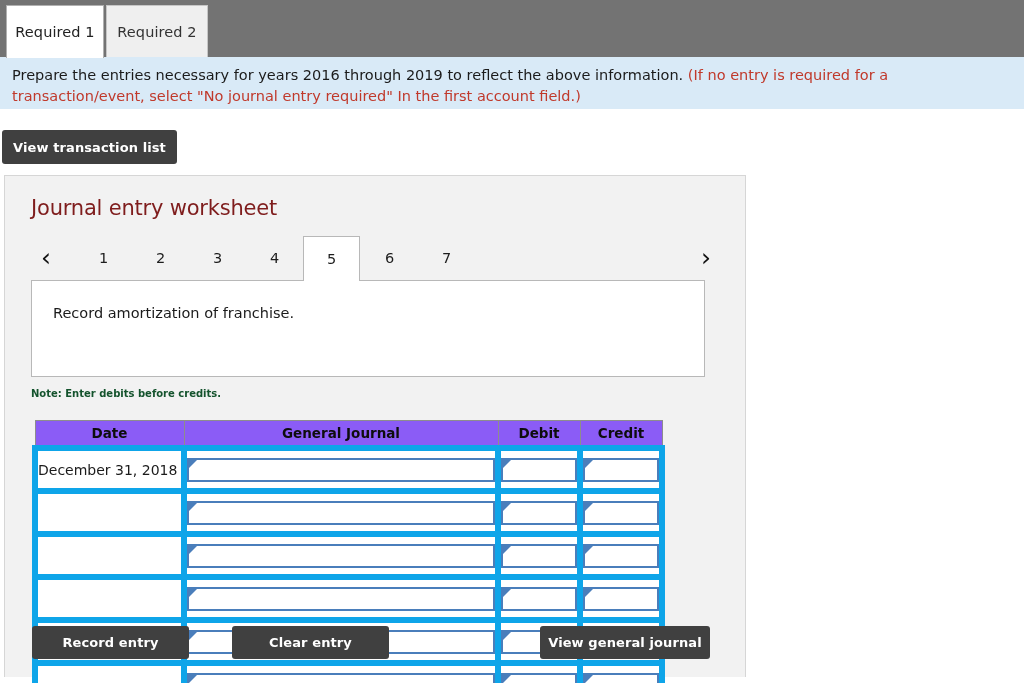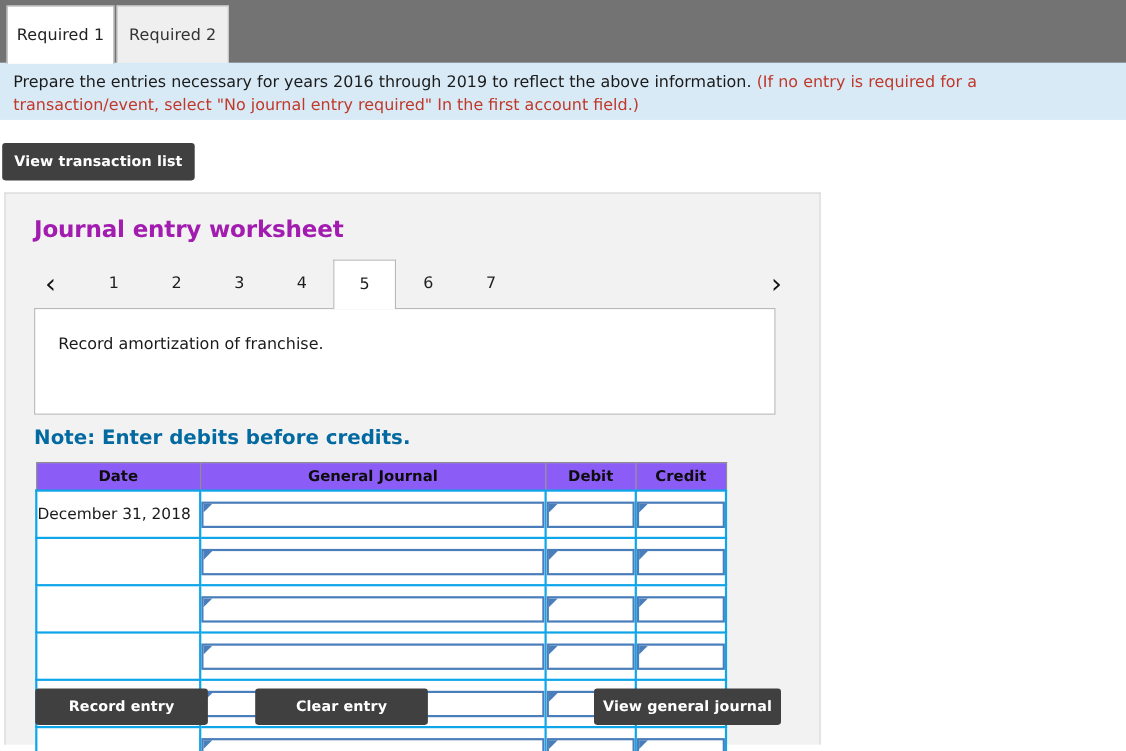--- a/index.html
+++ b/index.html
@@ -84,22 +84,22 @@
     left: 4px; top: 175px;
     width: 742px; height: 502px;
     background: #f2f2f2;
     border: 1px solid #d6d6d6;
     border-bottom: none;
   }
   .worksheet-title {
     position: absolute;
     left: 26px; top: 20px;
     font-size: 21px;
-    font-weight: bold;
-    color: #a21caf;
+    font-weight: normal;
+    color: #7f1d1d;
     letter-spacing: -.2px;
   }
 
   
   .pager {
     position: absolute;
     left: 26px; top: 60px;
     width: 690px; height: 44px;
   }
   .chev {
@@ -137,43 +137,43 @@
   }
   .prompt-text {
     position: absolute;
     left: 21px; top: 24px;
     font-size: 14.5px;
     color: #1b1b1b;
   }
   .note-text {
     position: absolute;
     left: 26px; top: 212px;
-    font-size: 18px;
-    color: #0369a1;
+    font-size: 10px;
+    color: #14532d;
     font-weight: bold;
   }
 
   
   .journal-table {
     position: absolute;
     left: 27px; top: 244px;
     border-collapse: collapse;
     table-layout: fixed;
   }
   .journal-table th {
     background: #8b5cf6;
     border: 1px solid #8d8d8d;
     color: #0d0d0d;
     font-size: 13.5px;
     font-weight: bold;
     height: 25px;
     padding: 4px;
   }
   .journal-table td {
-    border: 2px solid #0ea5e9;
+    border: 6px solid #0ea5e9;
     background: #ffffff;
     height: 43px;
     padding: 0;
     vertical-align: middle;
   }
   .col-date  { width: 149px; }
   .col-gj    { width: 314px; }
   .col-debit { width: 82px; }
   .col-credit{ width: 82px; }
 

